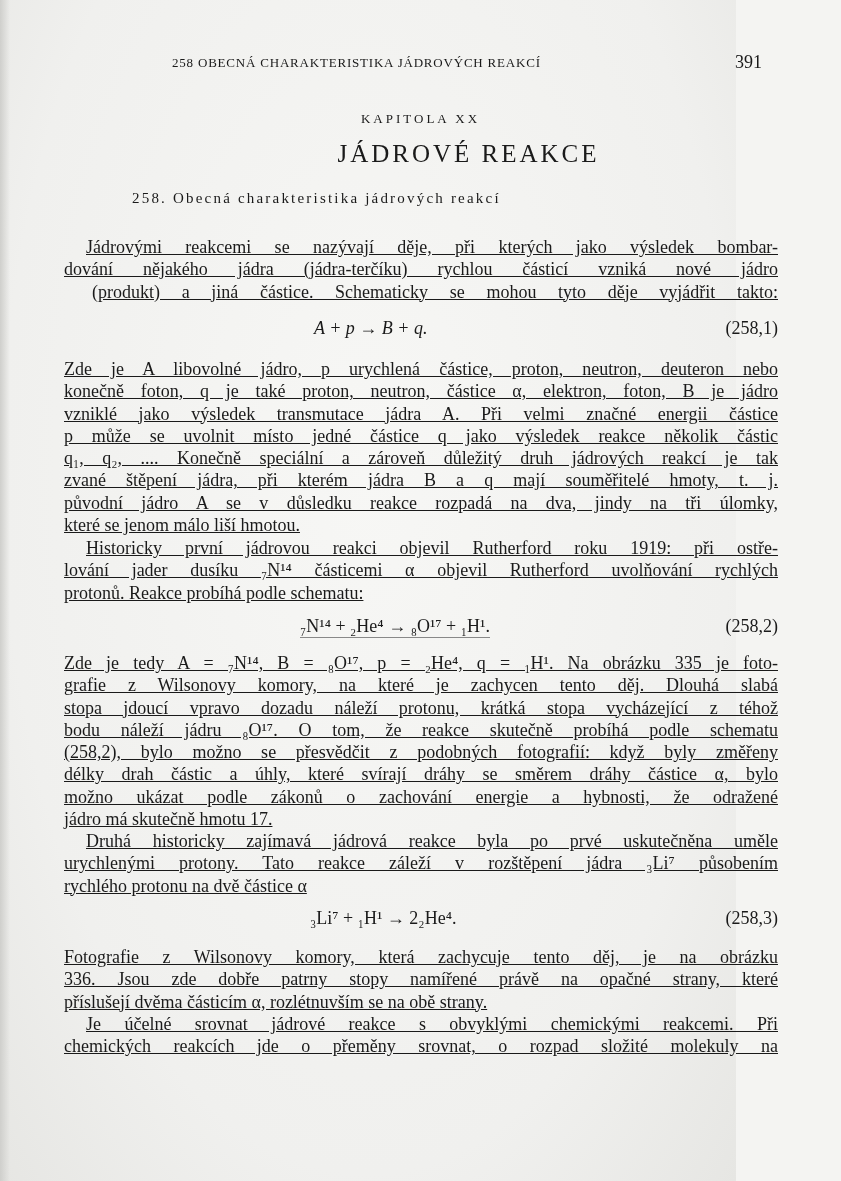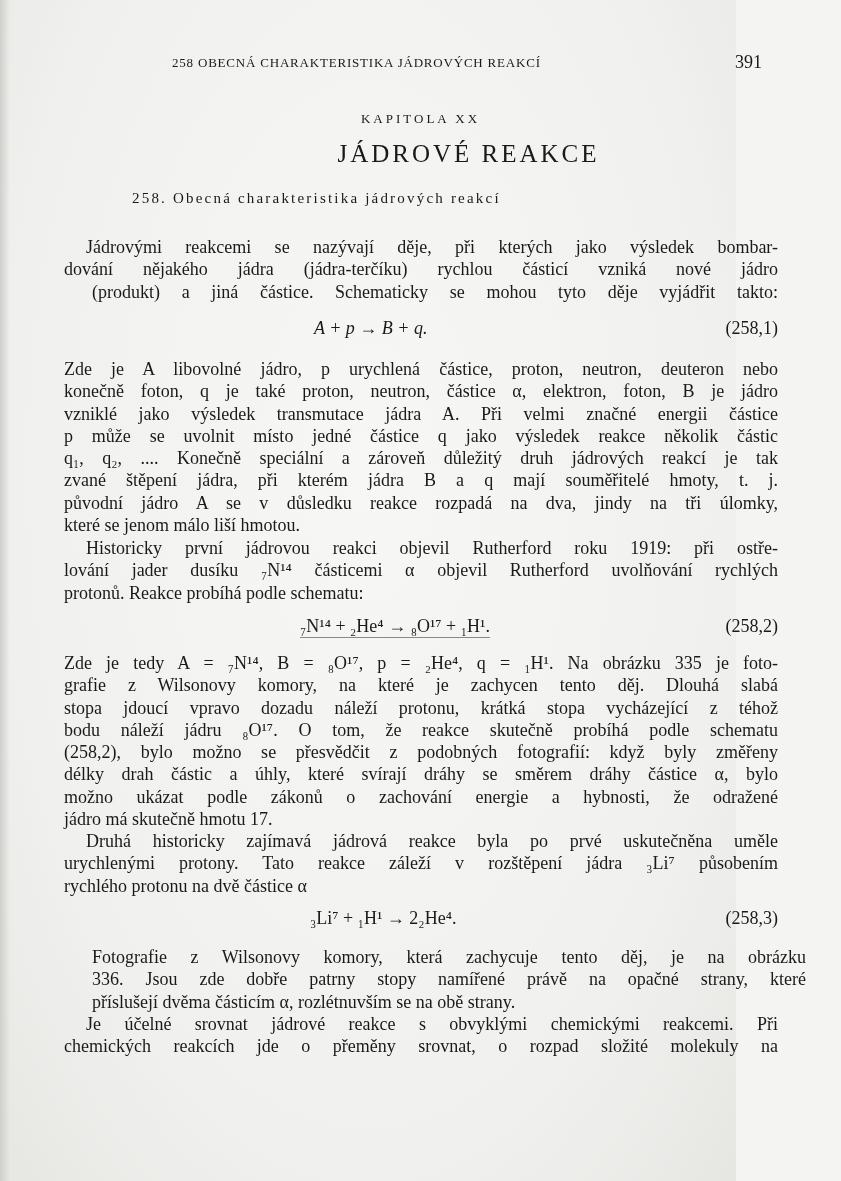--- a/index.html
+++ b/index.html
@@ -14,21 +14,21 @@
     background: radial-gradient(ellipse at 50% 40%, #f7f7f5 0%, #f0f0ee 70%, #e6e6e3 100%); }
   .edge-left { position:absolute; left:0; top:0; width:10px; height:1181px;
     background:linear-gradient(to right,#cfcfcc,rgba(240,240,238,0)); }
   .runhead { position:absolute; left:172px; top:52px; width:590px; height:22px; }
   .runhead-title { position:absolute; left:0; top:3px; font-size:13px; letter-spacing:0.8px; }
   .runhead-num { position:absolute; right:0; top:0; font-size:18px; }
   .chapter { position:absolute; left:0; width:841px; text-align:center; }
   .chapter-label { top:111px; font-size:13px; letter-spacing:3px; padding-left:0; }
   .chapter-title { top:140px; font-size:25px; letter-spacing:3px;margin-left:48px; }
   .section-title { position:absolute; left:132px; top:190px; font-size:15px; letter-spacing:2.2px; }
-  .para { position:absolute; left:64px; width:714px; font-size:18px; line-height:22.3px; text-align:justify; }
+  .para { position:absolute; left:64px; width:714px; font-size:18px; line-height:22.3px; text-align:justify;text-decoration:underline; }
   .para .ln { display:block; text-align:justify; text-align-last:justify; white-space:nowrap; height:22.3px; }
   .para .ln.last { text-align-last:left; }
   .indent { padding-left:22px; }
   .eq { position:absolute; left:64px; width:714px; height:24px; font-size:18px; }
   .eq-body { position:absolute; top:0; }
   .eq-num { position:absolute; right:0; top:0; }
   .underline { border-bottom:1px solid #888; }
 </style>
 </head>
 <body>
@@ -93,21 +93,21 @@
     <span class="ln indent">Druhá historicky zajímavá jádrová reakce byla po prvé uskutečněna uměle</span>
     <span class="ln">urychlenými protony. Tato reakce záleží v rozštěpení jádra ₃Li⁷ působením</span>
     <span class="ln last">rychlého protonu na dvě částice α</span>
   </div>
 
   <div class="eq" style="top:908px;">
     <span class="eq-body" style="left:246px;">₃Li⁷ + ₁H¹ → 2₂He⁴.</span>
     <span class="eq-num">(258,3)</span>
   </div>
 
-  <div class="para" style="top:946px;margin-left:28px;">
+  <div class="para" style="top:946px;">
     <span class="ln">Fotografie z Wilsonovy komory, která zachycuje tento děj, je na obrázku</span>
     <span class="ln">336. Jsou zde dobře patrny stopy namířené právě na opačné strany, které</span>
     <span class="ln last">příslušejí dvěma částicím α, rozlétnuvším se na obě strany.</span>
   </div>
 
   <div class="para" style="top:1013px;">
     <span class="ln indent">Je účelné srovnat jádrové reakce s obvyklými chemickými reakcemi. Při</span>
     <span class="ln">chemických reakcích jde o přeměny srovnat, o rozpad složité molekuly na</span>
   </div>
 </div>

